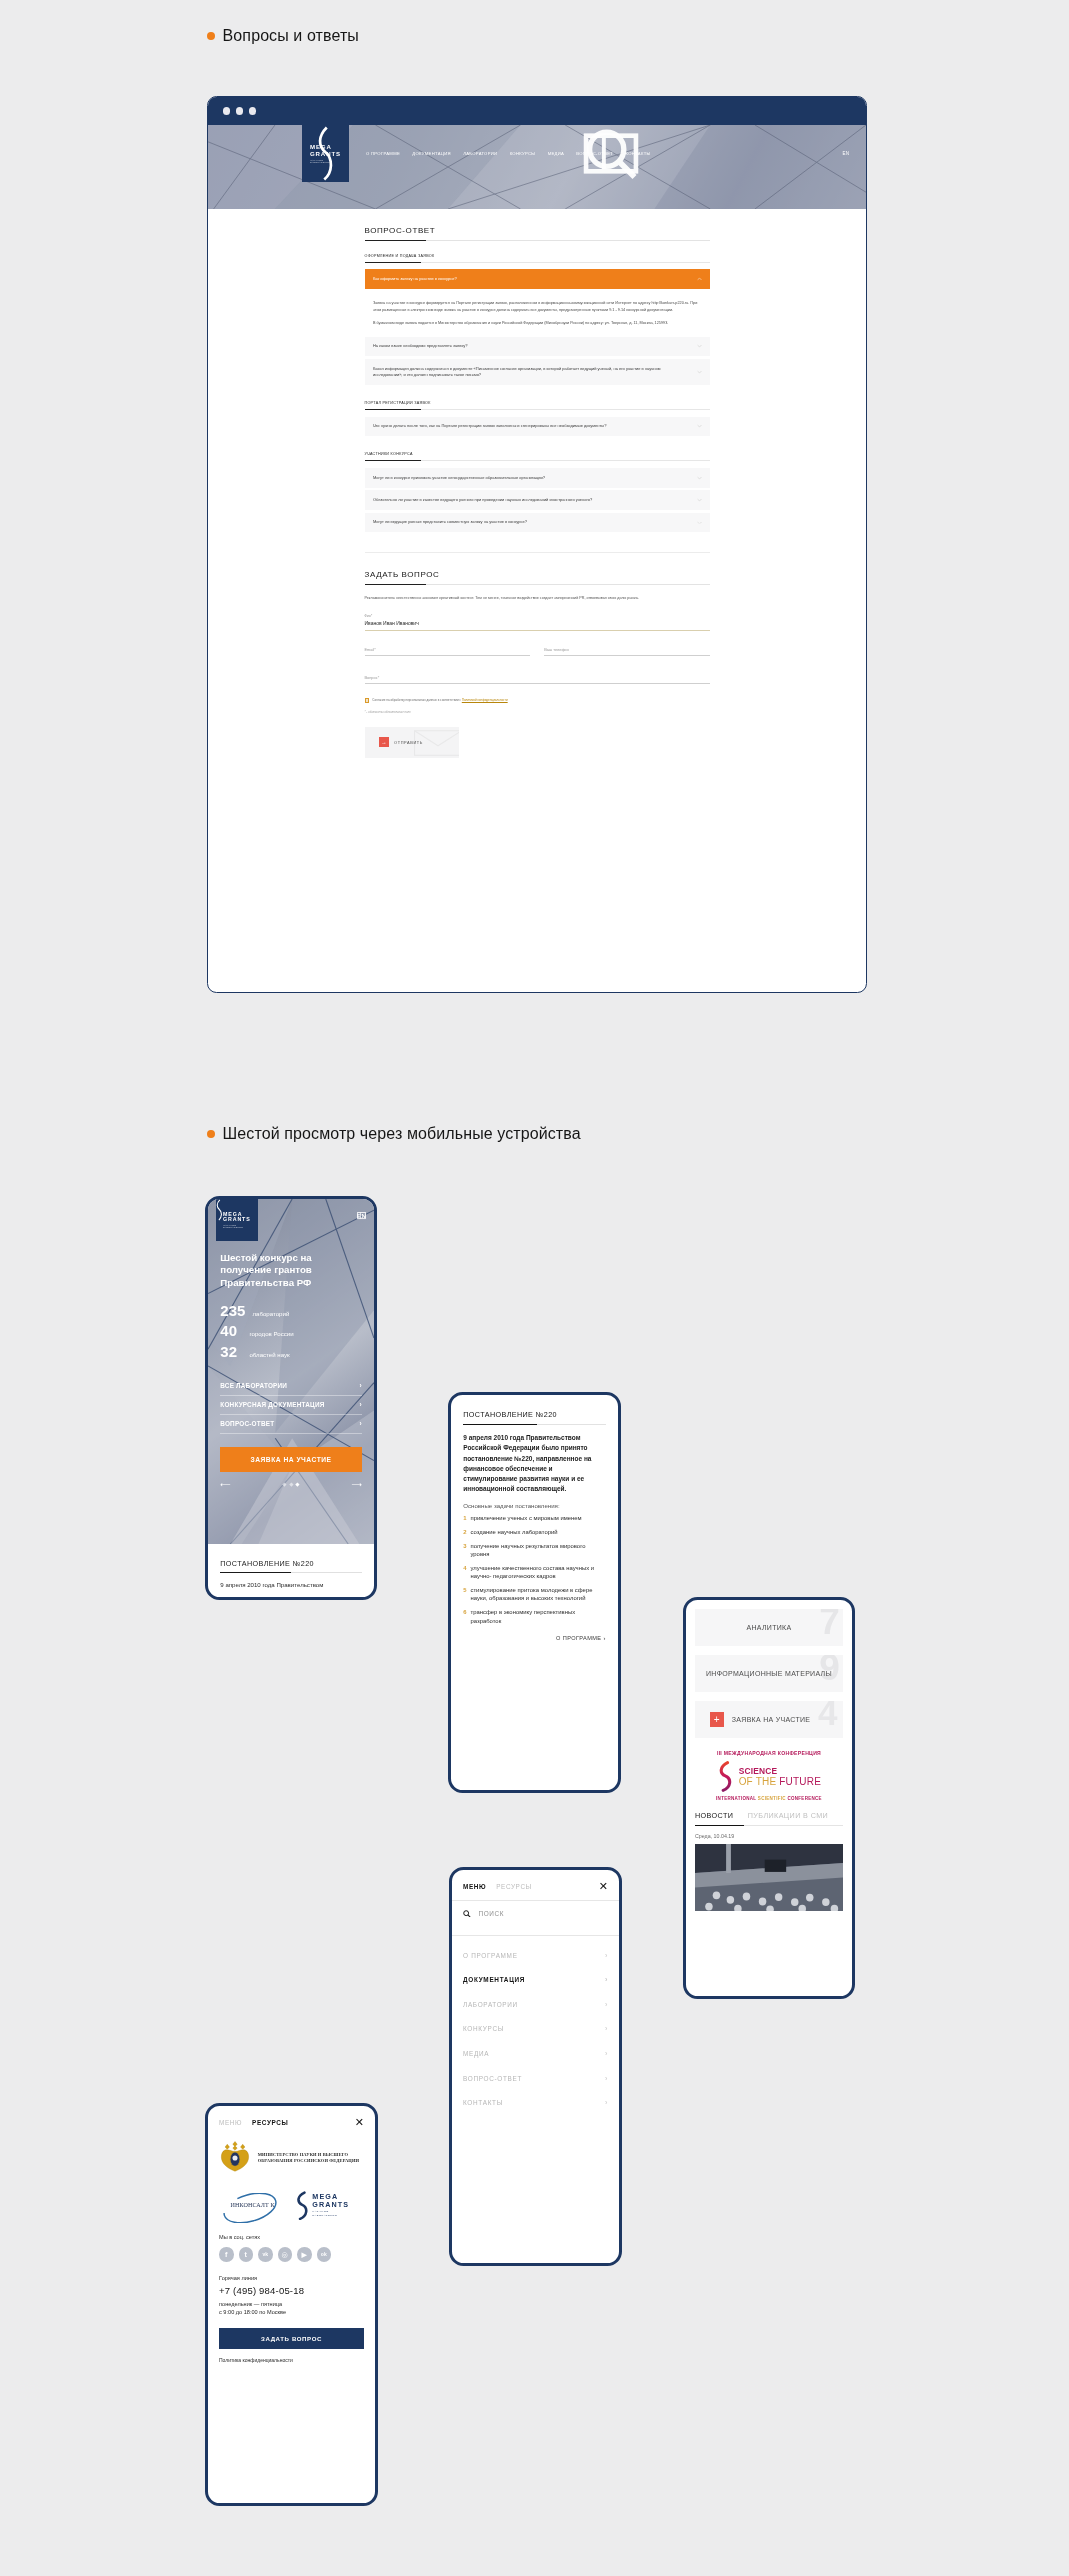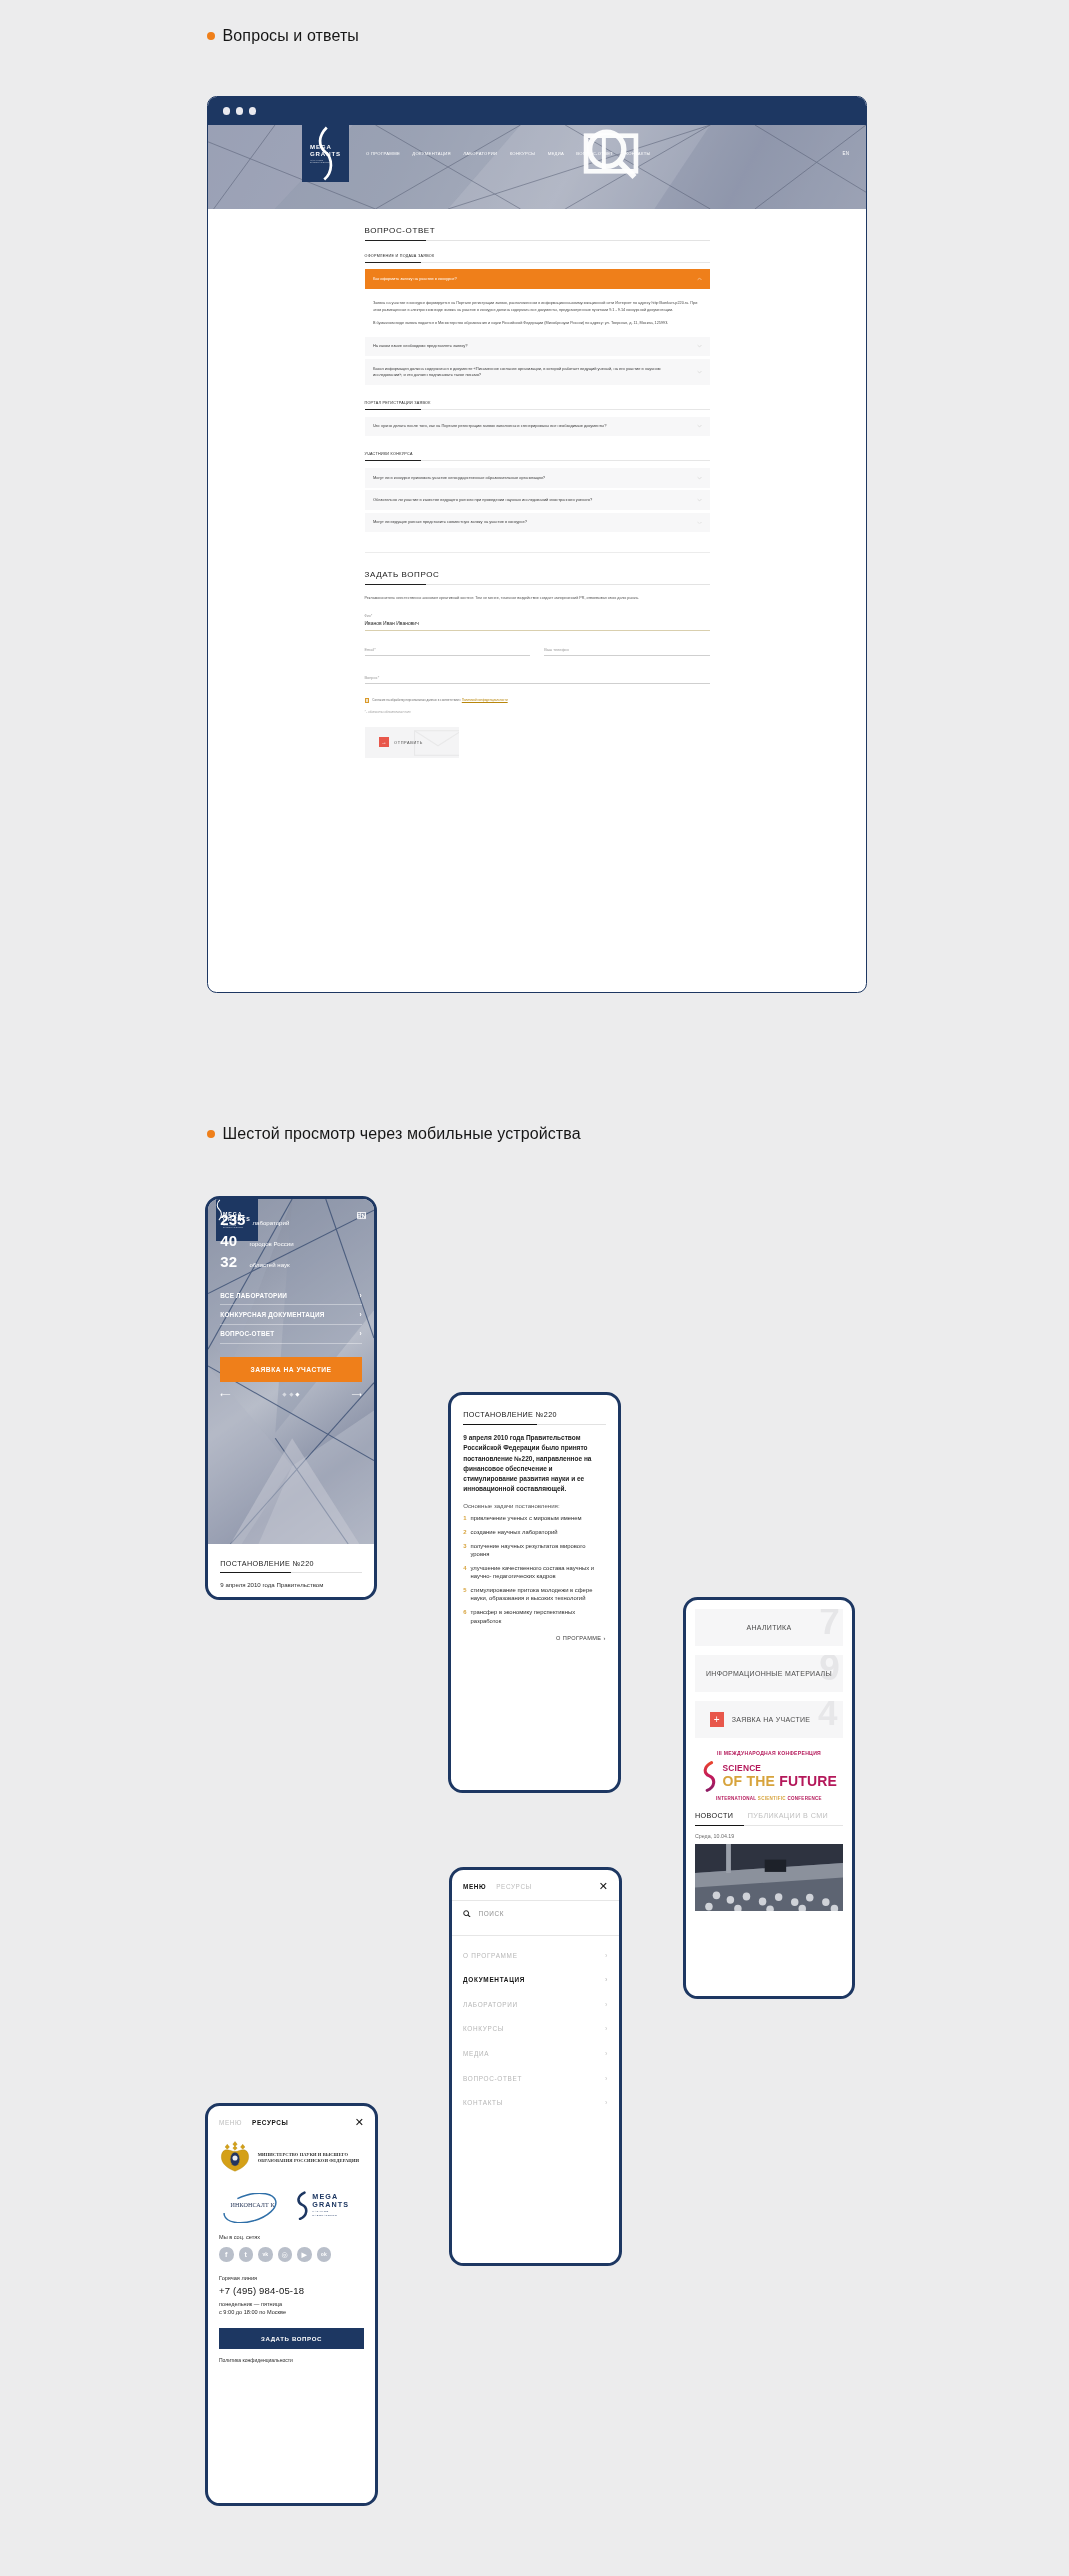--- a/index.html
+++ b/index.html
@@ -125,21 +125,21 @@
   .p3card{margin:9px 9px 0;background:#f6f6f7;height:37px;display:flex;align-items:center;justify-content:center;position:relative;overflow:hidden;}
   .p3card .ghost{position:absolute;right:3.3px;top:-5.6px;font-size:37px;color:#e6e6e8;font-weight:bold;line-height:1;}
   .p3t{font-size:7px;color:#4b4b4b;letter-spacing:0.3px;text-align:center;line-height:1.35;z-index:2;}
   .p3cta{margin:9px 9px 0;background:#f6f6f7;height:37px;display:flex;align-items:center;gap:7.8px;padding-left:14.5px;position:relative;overflow:hidden;}
   .p3plus{width:14.5px;height:14.5px;background:#e8574b;color:#fff;font-size:10px;display:flex;align-items:center;justify-content:center;z-index:2;}
   .confwrap{padding:12.3px 9px 0;text-align:center;}
   .conf1{font-size:5.1px;font-weight:bold;letter-spacing:0.3px;color:#b4185a;}
   .conflogo{display:flex;align-items:center;justify-content:center;gap:5px;margin:5px 0 3.9px;}
   .conftxt{text-align:left;line-height:1.12;}
   .cf1{font-size:8.4px;font-weight:bold;color:#b4185a;letter-spacing:0.2px;}
-  .cf2{font-size:14px;font-weight:bold;letter-spacing:0.2px;}
+  .cf2{font-size:10px;font-weight:normal;letter-spacing:0.2px;}
   .conf2{font-size:4.5px;font-weight:bold;letter-spacing:0.3px;color:#b4185a;}
   .conf2 .g{color:#d7a33c;}
   .p3tabs{display:flex;gap:14.5px;padding:10px 9px 0;align-items:baseline;}
   .p3tab{font-size:7.2px;letter-spacing:0.4px;color:#c0c0c0;}
   .p3tab.on{color:#141414;}
   .p3tr{height:0.6px;background:#e4e4e4;margin:4.5px 9px 0;position:relative;}
   .p3tr::before{content:"";position:absolute;left:0;top:0;width:49px;height:0.9px;background:#141414;}
   .p3date{font-size:5.3px;color:#6a6a6a;padding:7.8px 9px 4.5px;}
   .p3img{margin:0 9px;height:67px;background:linear-gradient(180deg,#3d4450 0%,#6f7785 40%,#b9bcc2 100%);position:relative;overflow:hidden;}
   .p3img svg{position:absolute;inset:0;width:100%;height:100%;}
@@ -403,20 +403,21 @@
     </div>
 
     <div class="p1top">
       <span class="p1en">EN</span>
       <svg style="width:9px;height:7.2px;" viewBox="0 0 16 13">
         <rect x="1" y="1" width="14" height="11" stroke="#fff" stroke-width="1.5" fill="none"></rect>
         <line x1="6" y1="1" x2="6" y2="12" stroke="#fff" stroke-width="1.3"></line>
       </svg>
     </div>
 
+    <div class="p1h">Шестой конкурс на получение грантов Правительства РФ</div>
     <div class="p1stats" id="p1-stats">
         <div class="p1st">
           <span class="p1num">235</span>
           <span class="p1lab">лабораторий</span>
         </div>
         <div class="p1st">
           <span class="p1num">40</span>
           <span class="p1lab">городов России</span>
         </div>
         <div class="p1st">

